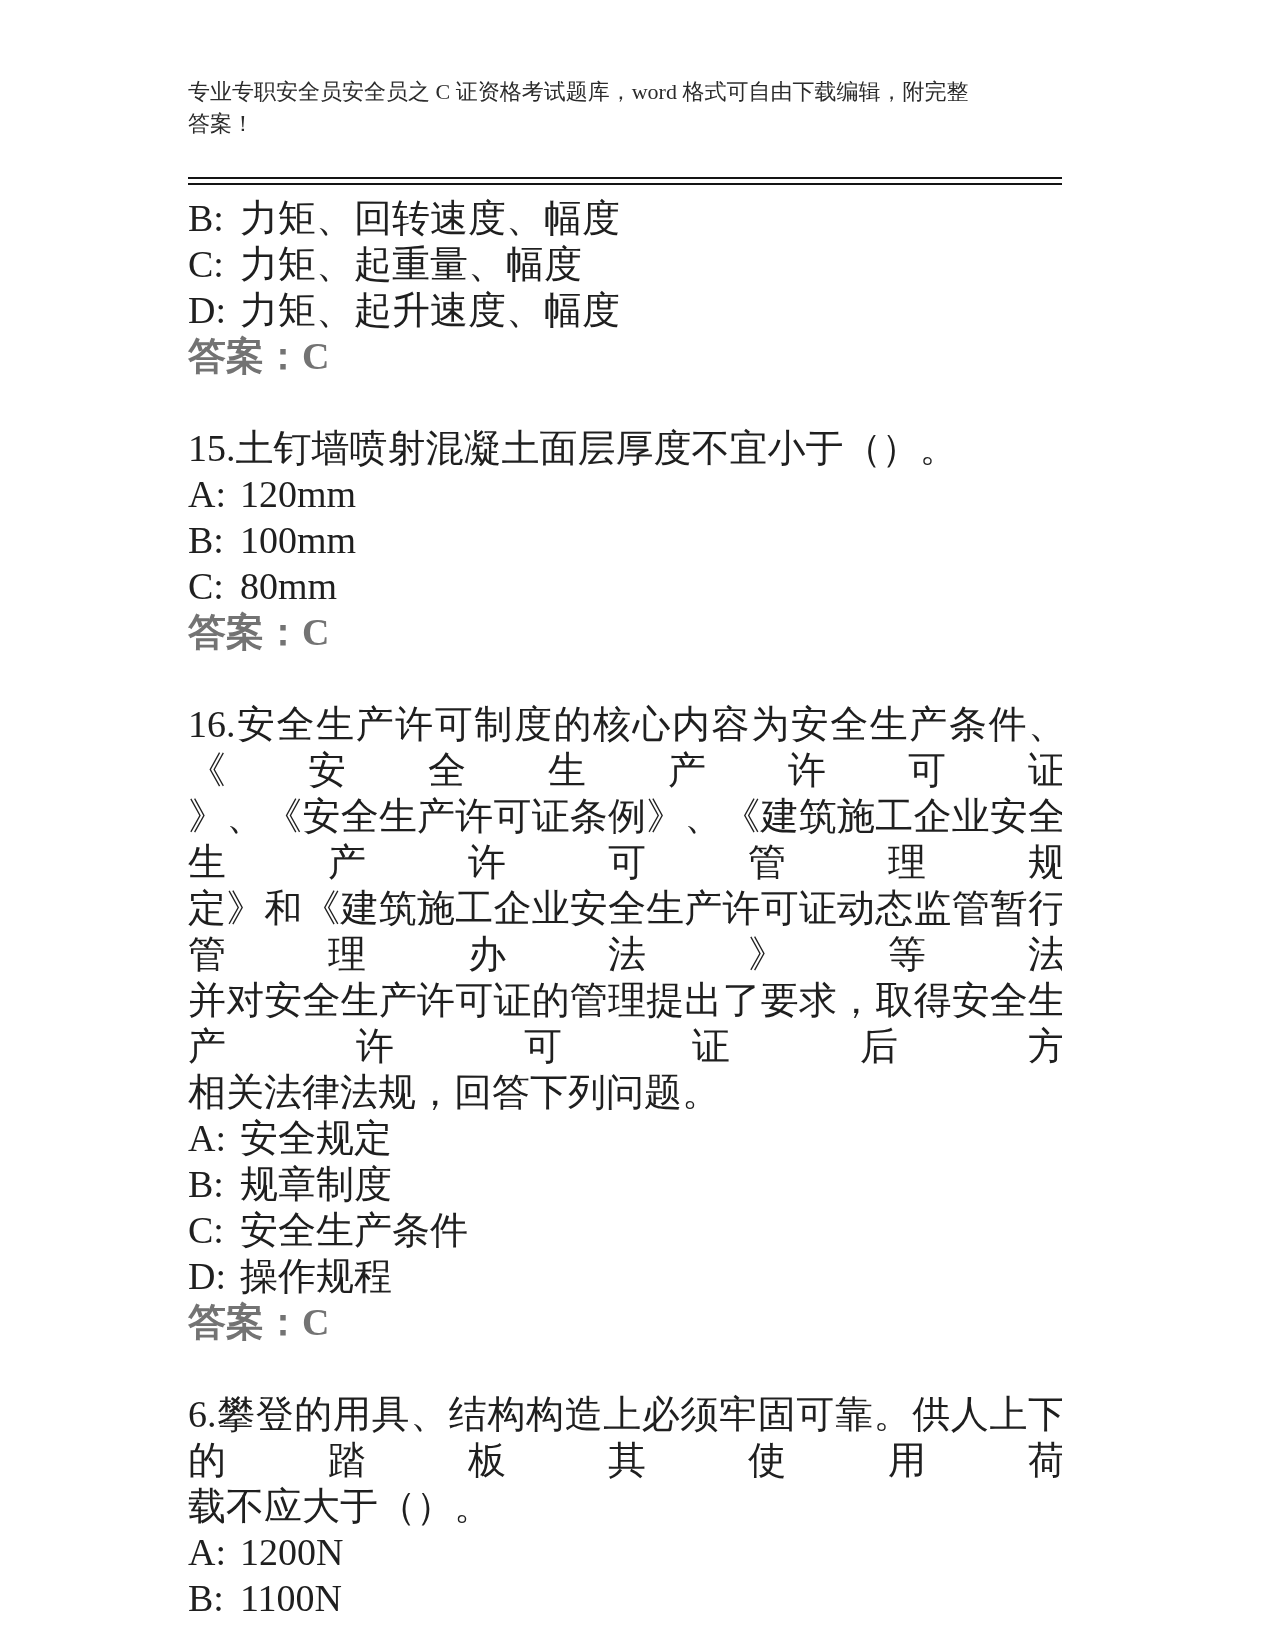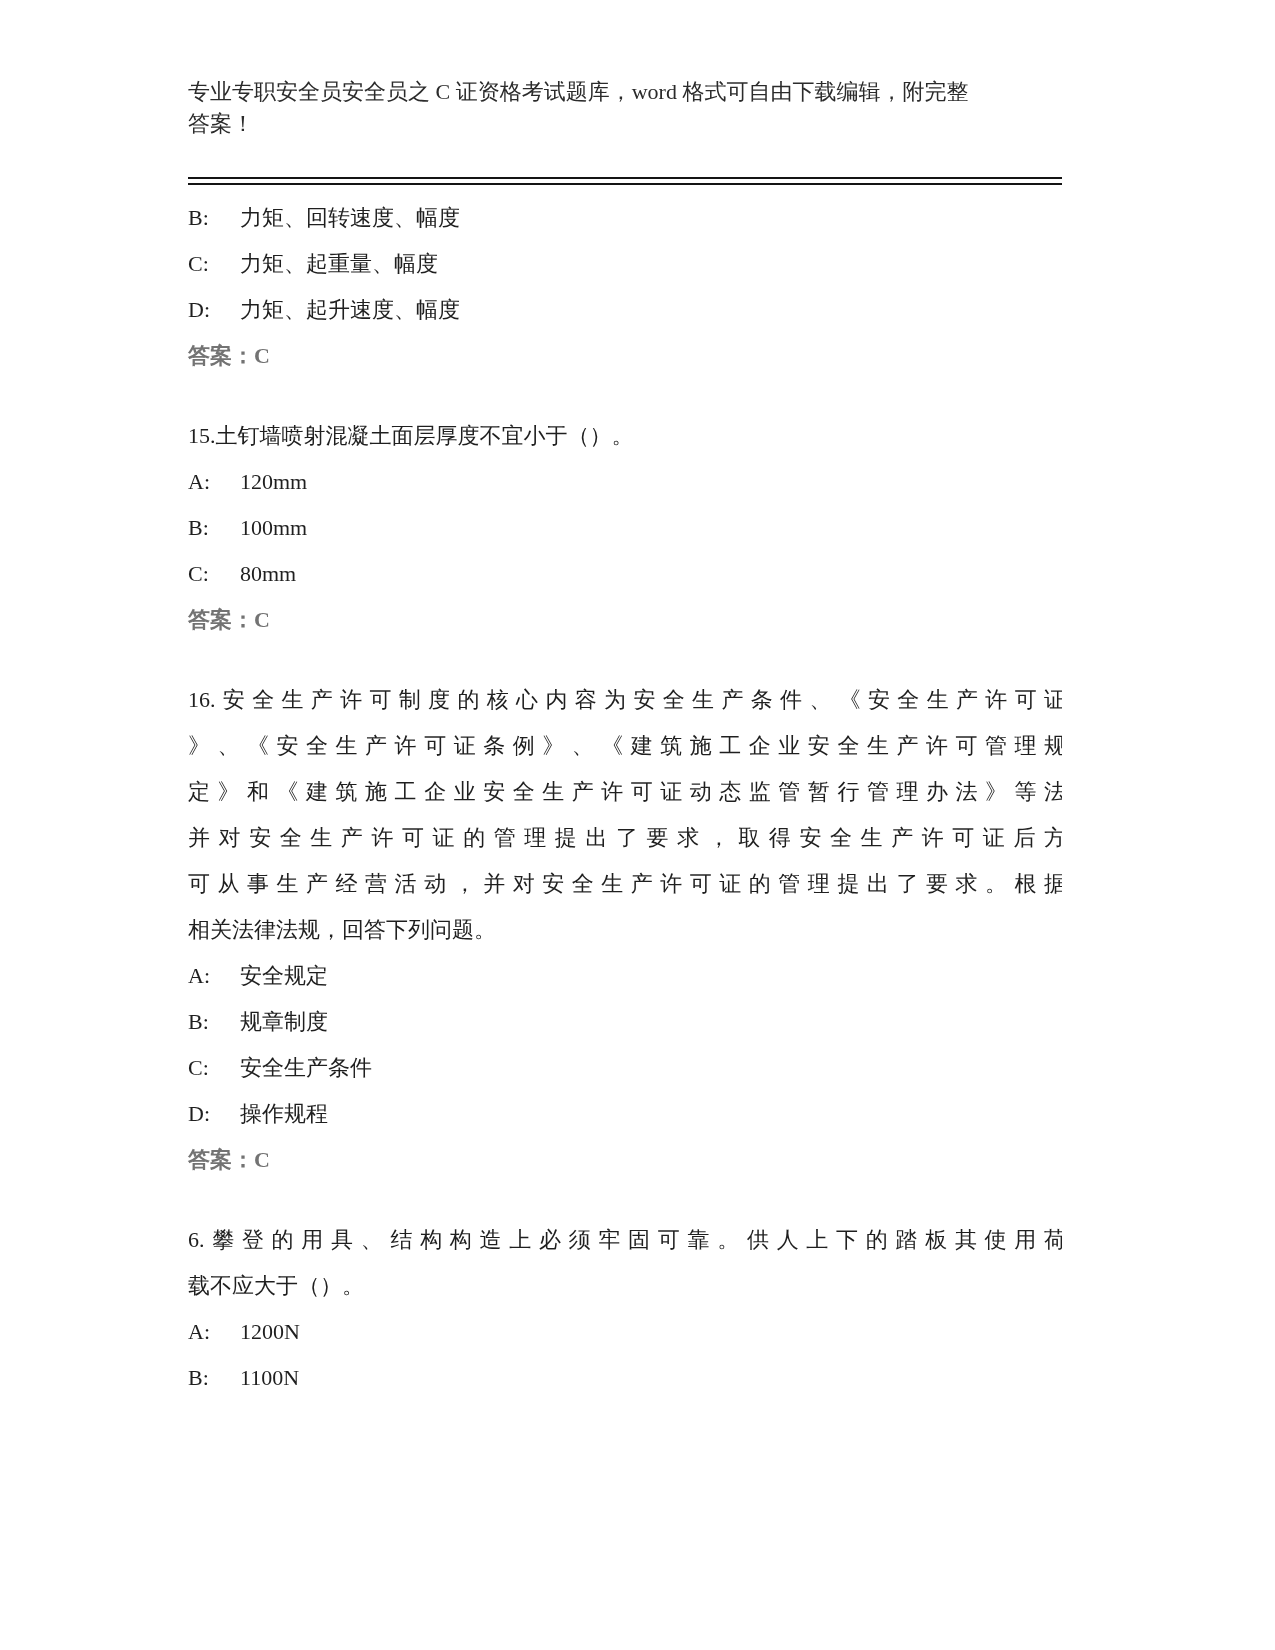--- a/index.html
+++ b/index.html
@@ -13,23 +13,23 @@
   }
   .content{padding:76px 0 0 188px;}
   .hdr{width:900px;font-size:22px;line-height:32px;color:#2b2b2b;}
   .hdr-line{white-space:nowrap;}
   .rule{
     margin-top:37px;
     width:977px;height:4px;
     border-top:2px solid #141414;
     border-bottom:2px solid #141414;
   }
-  .body-block{width:878px;font-size:22px;line-height:46px;}
+  .body-block{width:878px;font-size:38px;line-height:46px;}
   .after-rule{margin-top:10px;}
-  .q-block{margin-top:34px;}
+  .q-block{margin-top:46px;}
   .opt{white-space:nowrap;}
   .opt-label{display:inline-block;min-width:52px;}
   .stem-line{display:block;}
   .fill{text-align:justify;text-align-last:justify;}
   .answer{font-weight:bold;color:#737373;}
 </style>
 </head>
 <body>
 
 <div class="page">
@@ -71,21 +71,20 @@
       <div class="answer">
         <span>答案：</span><span>C</span>
       </div>
     </div>
 
     <div class="body-block q-block">
       <div class="stem-line fill">16.安全生产许可制度的核心内容为安全生产条件、《安全生产许可证</div>
       <div class="stem-line fill">》、《安全生产许可证条例》、《建筑施工企业安全生产许可管理规</div>
       <div class="stem-line fill">定》和《建筑施工企业安全生产许可证动态监管暂行管理办法》等法</div>
       <div class="stem-line fill">并对安全生产许可证的管理提出了要求，取得安全生产许可证后方</div>
-      <div class="stem-line fill">可从事生产经营活动，并对安全生产许可证的管理提出了要求。根据</div>
       <div class="stem-line">相关法律法规，回答下列问题。</div>
       <div class="opt">
         <span class="opt-label">A:</span><span>安全规定</span>
       </div>
       <div class="opt">
         <span class="opt-label">B:</span><span>规章制度</span>
       </div>
       <div class="opt">
         <span class="opt-label">C:</span><span>安全生产条件</span>
       </div>

